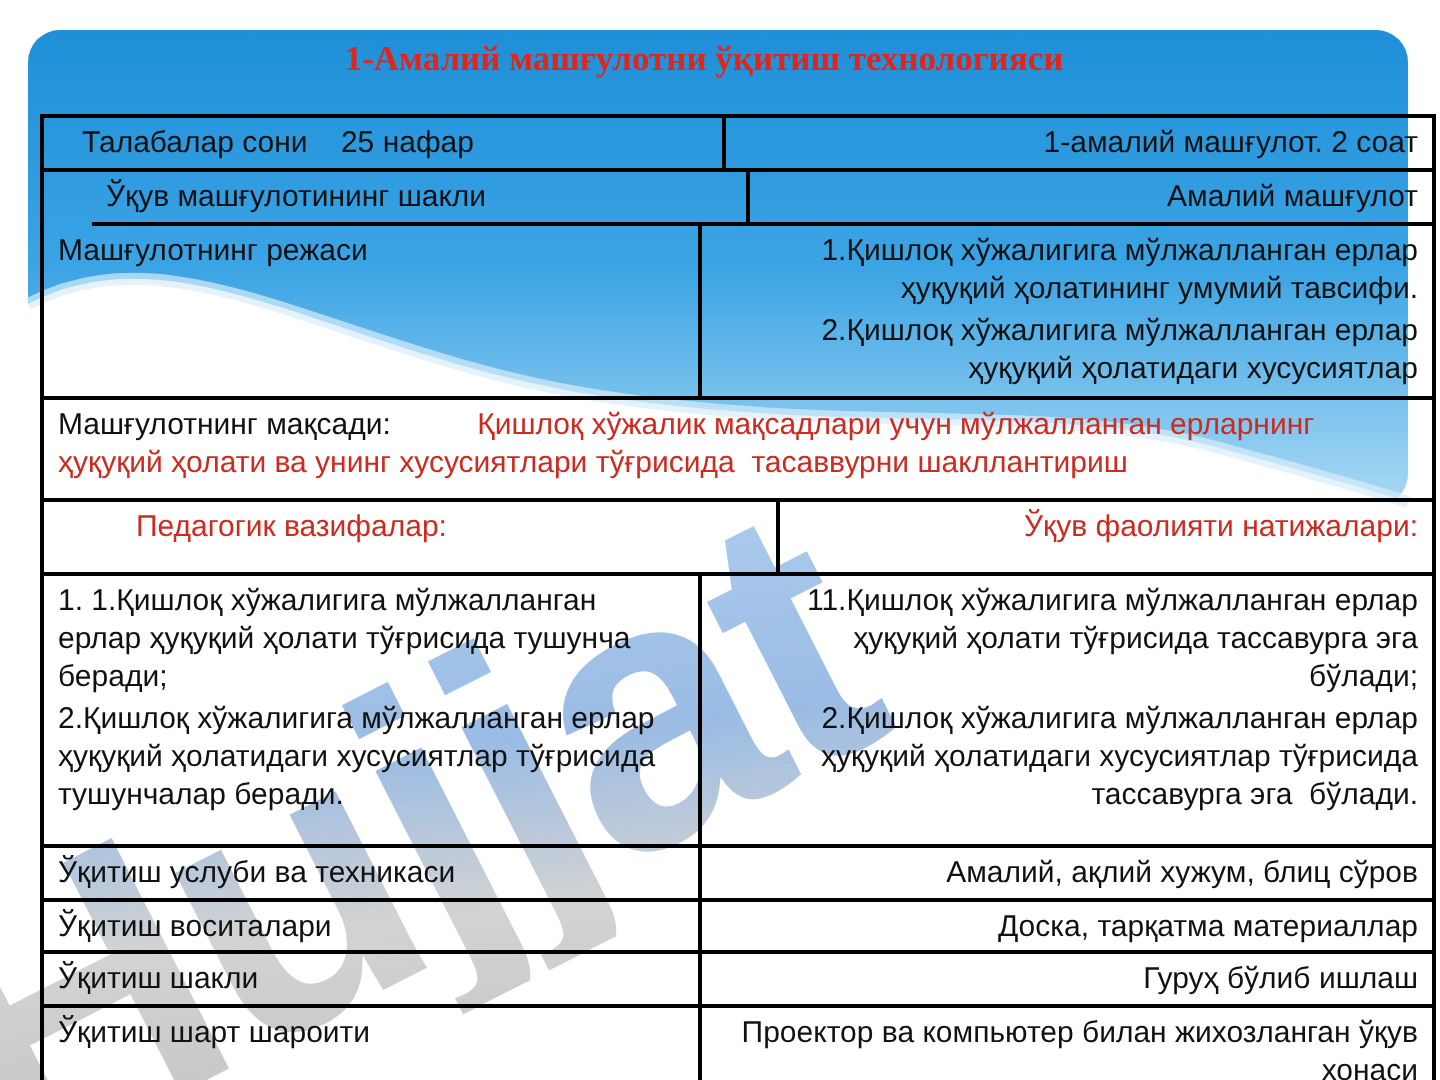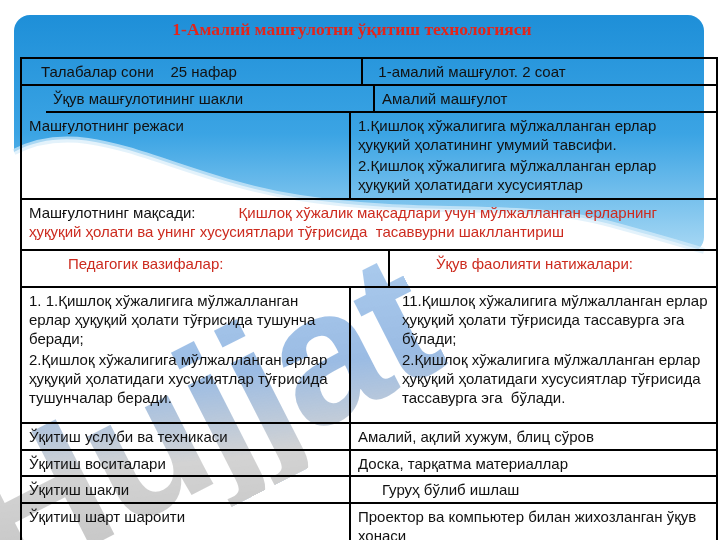--- a/index.html
+++ b/index.html
@@ -25,21 +25,21 @@
     position:absolute;left:20px;top:57px;width:698px;z-index:2;
     border-top:2px solid #000;border-left:2px solid #000;border-right:2px solid #000;
     box-sizing:border-box;
   }
   .row{display:flex;border-bottom:2px solid #000;box-sizing:border-box;}
   .cell{
     padding:3px 7px 2px 7px;box-sizing:border-box;font-size:15px;line-height:1.27;
     white-space:pre-wrap;
   }
   .cell.left{width:329px;flex:0 0 329px;border-right:2px solid #000;}
-  .cell.right{flex:1 1 auto;}
+  .cell.right{flex:1 1 auto;text-align:right;}
   .cell.span{width:100%;}
   .cell p{margin:0 0 2px 0;}
   .red{color:#cc2b1f;margin-left:39px;}
   .goal-label{color:#111;}
 </style>
 </head>
 <body>
 
 <div class="slide">
 

